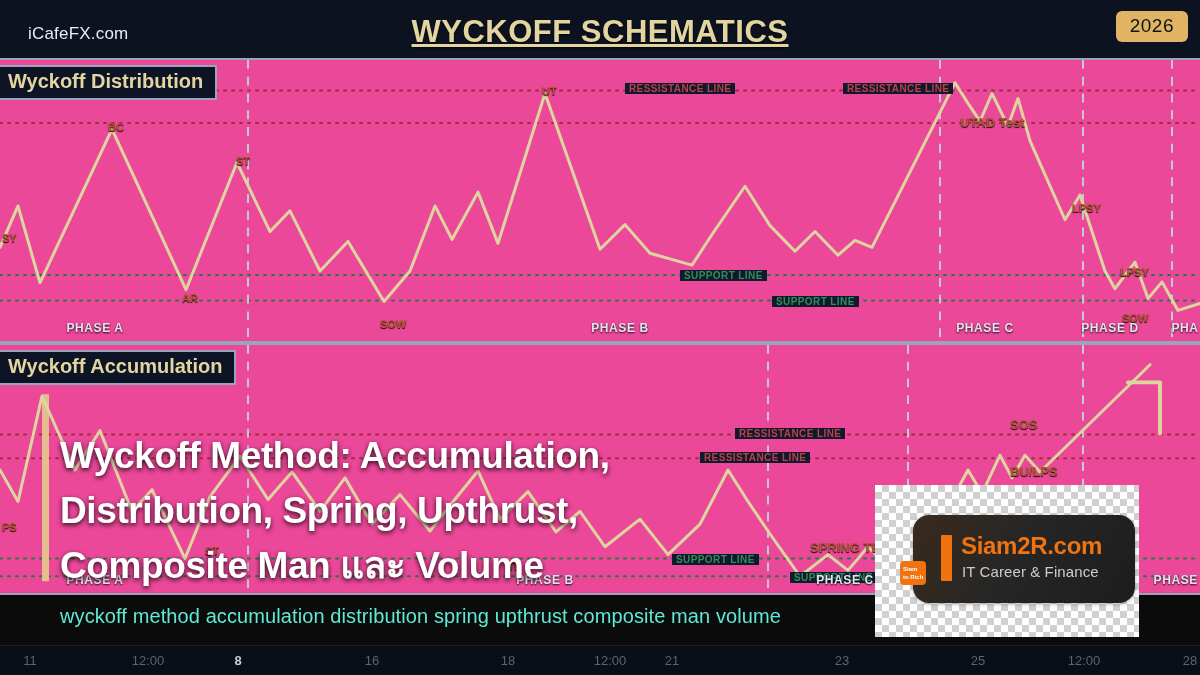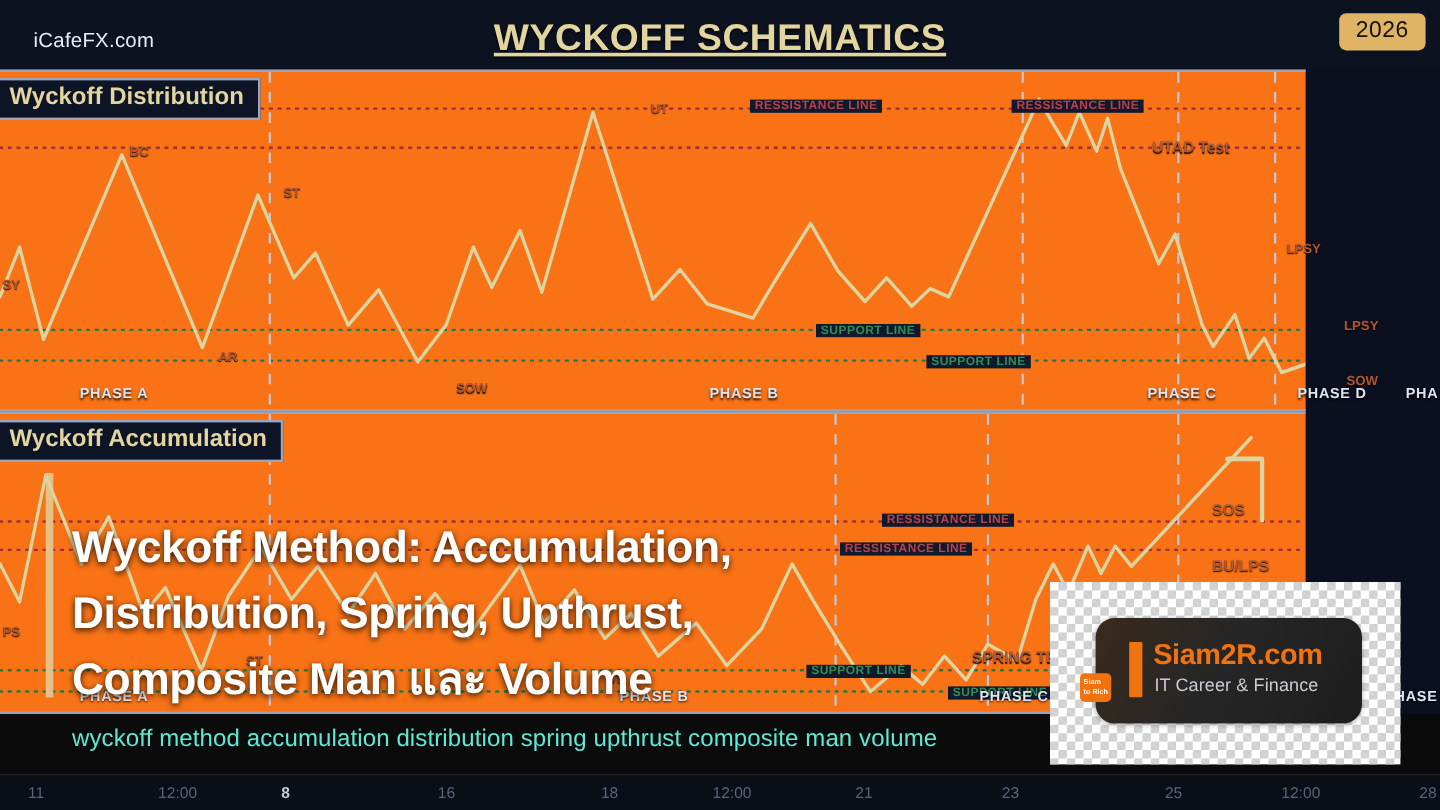--- a/index.html
+++ b/index.html
@@ -38,22 +38,22 @@
     position: absolute; right: 12px; top: 11px;
     background: #dfb464; color: #121212;
     border-radius: 6px;
     padding: 4px 14px 5px 14px;
     font-size: 19px; font-weight: 400;
     letter-spacing: .5px;
   }
 
   
   .panel {
-    position: absolute; left: 0; width: 1088px;
-    background: #f97316;
+    position: absolute; left: 0; width: 1200px;
+    background: #ec4899;
     border-top: 2px solid #9aa4bb;
     border-bottom: 2px solid #9aa4bb;
     overflow: hidden;
     text-decoration: underline;
   }
   #panel-top { top: 58px; height: 285px; }
   #panel-bottom { top: 343px; height: 252px; }
 
   .panel-plot { position: absolute; inset: 0; }
   .panel-plot svg { display: block; width: 100%; height: 100%; }
@@ -139,21 +139,21 @@
     position: absolute; top: 7px;
     font-size: 13px; color: #5a6377;
     transform: translateX(-50%);
     white-space: nowrap;
   }
   .tick.bold { color: #c6ccd8; font-weight: bold; }
 
   
   .logo-wrap {
     position: absolute; left: 875px; top: 485px;
-    width: 292px; height: 152px;
+    width: 264px; height: 152px;
     z-index: 30;
     background-color: #ffffff;
     background-image:
       linear-gradient(45deg, #d0d0d0 25%, transparent 25%, transparent 75%, #d0d0d0 75%),
       linear-gradient(45deg, #d0d0d0 25%, transparent 25%, transparent 75%, #d0d0d0 75%);
     background-size: 14px 14px;
     background-position: 0 0, 7px 7px;
   }
   .logo-card {
     position: absolute; left: 38px; top: 30px;
@@ -290,21 +290,21 @@
   <div class="caption-strip"></div>
   <div class="caption-text">wyckoff method accumulation distribution spring upthrust composite man volume</div>
 
   <div class="axis">
       <span class="tick" style="left: 30px;">11</span>
       <span class="tick" style="left: 148px;">12:00</span>
       <span class="tick bold" style="left: 238px;">8</span>
       <span class="tick" style="left: 372px;">16</span>
       <span class="tick" style="left: 508px;">18</span>
       <span class="tick" style="left: 610px;">12:00</span>
-      <span class="tick" style="left: 720px;">21</span>
+      <span class="tick" style="left: 672px;">21</span>
       <span class="tick" style="left: 842px;">23</span>
       <span class="tick" style="left: 978px;">25</span>
       <span class="tick" style="left: 1084px;">12:00</span>
       <span class="tick" style="left: 1190px;">28</span>
     </div>
 
   <div class="logo-wrap">
     <div class="logo-card">
       <div class="logo-bar"></div>
       <div class="logo-name">Siam2R.com</div>

